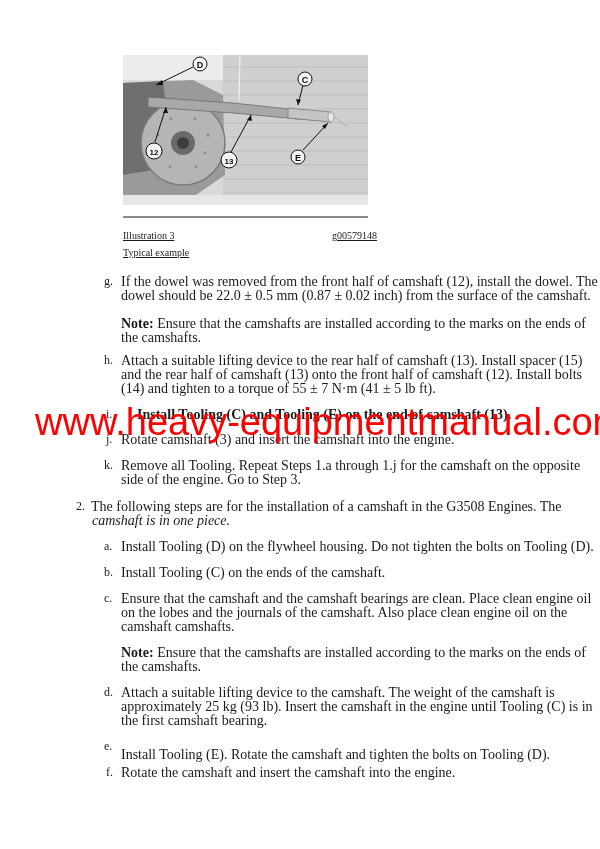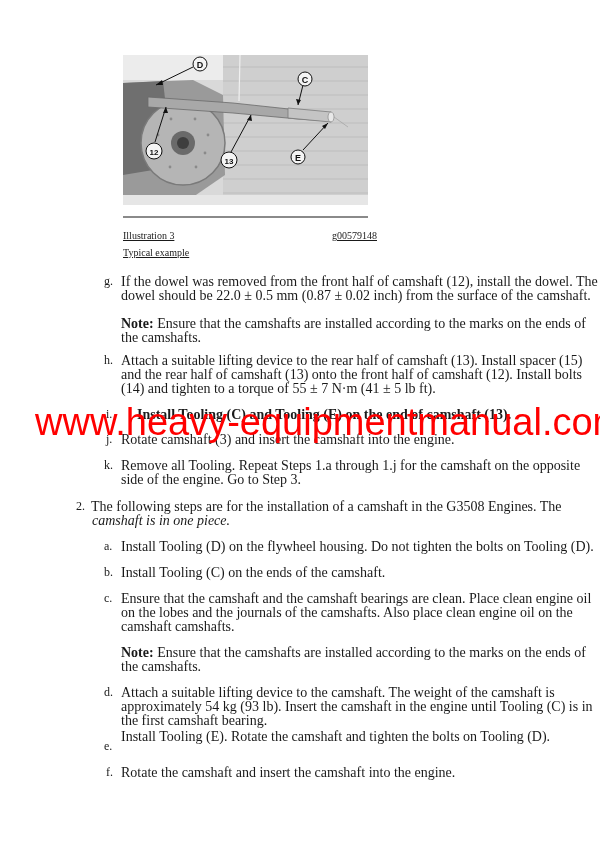--- a/index.html
+++ b/index.html
@@ -128,30 +128,30 @@
 <div class="p" style="left:92px; top:513px;font-style:italic;">camshaft is in one piece.</div>
 
 <div class="marker" style="left:104px; top:539px;">a.</div>
 <div class="p" style="left:121px; top:539px;">Install Tooling (D) on the flywheel housing. Do not tighten the bolts on Tooling (D).</div>
 
 <div class="marker" style="left:104px; top:565px;">b.</div>
 <div class="p" style="left:121px; top:565px;">Install Tooling (C) on the ends of the camshaft.</div>
 
 <div class="marker" style="left:104px; top:591px;">c.</div>
 <div class="p" style="left:121px; top:591px;">Ensure that the camshaft and the camshaft bearings are clean. Place clean engine oil</div>
-<div class="p" style="left:121px; top:605px;">on the lobes and the journals of the camshafts. Also place clean engine oil on the</div>
+<div class="p" style="left:121px; top:605px;">on the lobes and the journals of the camshaft. Also place clean engine oil on the</div>
 <div class="p" style="left:121px; top:619px;">camshaft camshafts.</div>
 
 <div class="p" style="left:121px; top:645px;"><span class="note-label">Note:</span><span> Ensure that the camshafts are installed according to the marks on the ends of</span></div>
 <div class="p" style="left:121px; top:659px;">the camshafts.</div>
 
 <div class="marker" style="left:104px; top:685px;">d.</div>
 <div class="p" style="left:121px; top:685px;">Attach a suitable lifting device to the camshaft. The weight of the camshaft is</div>
-<div class="p" style="left:121px; top:699px;">approximately 54 kg (93 lb). Insert the camshaft in the engine until Tooling (C) is in</div>
+<div class="p" style="left:121px; top:699px;">approximately 25 kg (93 lb). Insert the camshaft in the engine until Tooling (C) is in</div>
 <div class="p" style="left:121px; top:713px;">the first camshaft bearing.</div>
 
 <div class="marker" style="left:104px; top:739px;">e.</div>
-<div class="p" style="left:121px; top:729px;">Install Tooling (E). Rotate the camshaft and tighten the bolts on Tooling (D).</div>
+<div class="p" style="left:121px; top:747px;">Install Tooling (E). Rotate the camshaft and tighten the bolts on Tooling (D).</div>
 
 <div class="marker" style="left:106px; top:765px;">f.</div>
 <div class="p" style="left:121px; top:765px;">Rotate the camshaft and insert the camshaft into the engine.</div>
 
 <div class="watermark">www.heavy-equipmentmanual.com</div>
 
 </body></html>

